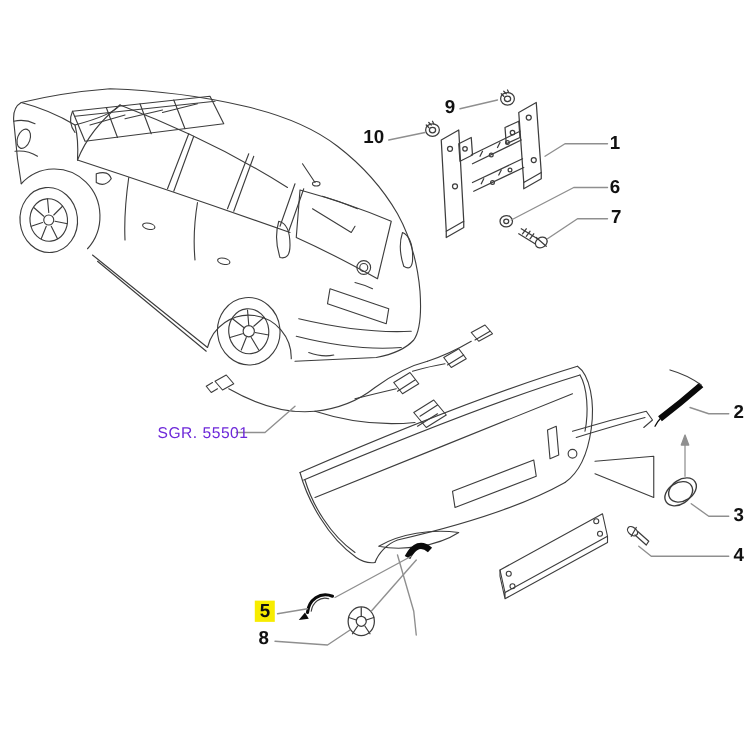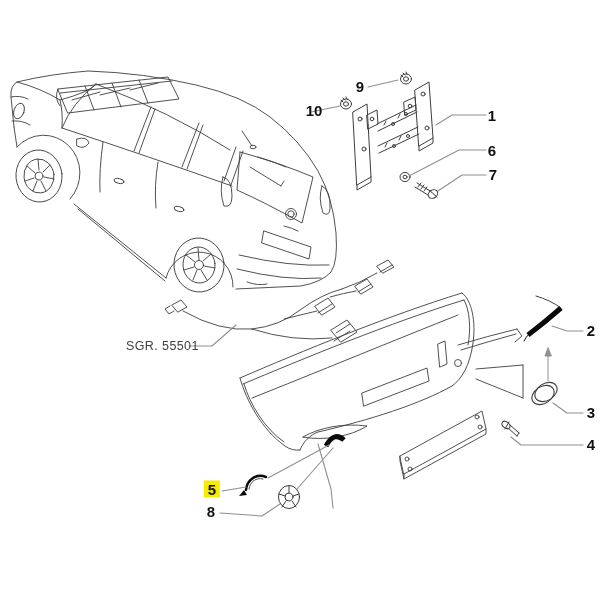--- a/index.html
+++ b/index.html
@@ -2,21 +2,21 @@
 <html><head>
 <meta charset="utf-8">
 <style>
   html,body{margin:0;padding:0;background:#fff;}
   #stage{position:relative;width:600px;height:600px;background:#fff;overflow:hidden;
          font-family:"Liberation Sans",sans-serif;}
   #art{position:absolute;left:0;top:0;width:600px;height:600px;}
   .callout{position:absolute;transform:translate(-50%,-50%);font-weight:bold;
            font-size:15px;color:#111;line-height:1;padding:1px 2px;cursor:pointer;}
   .callout.hl{padding:1px 4px;}
-  .groupcode{position:absolute;font-size:12.5px;color:#404040;letter-spacing:.4px;cursor:pointer;}
+  .groupcode{position:absolute;font-size:12.5px;color:#6d28d9;letter-spacing:.4px;cursor:pointer;}
 </style>
 </head>
 <body>
 
 <div id="stage">
 
 <svg id="art" viewBox="0 0 600 600" fill="none" stroke-linecap="round" stroke-linejoin="round">
 
   <g stroke="#3d3d3d" stroke-width="0.9">
 
@@ -229,16 +229,16 @@
 
   <div class="callout" style="left: 492px; top: 115px; color: rgb(17, 17, 17);">1</div>
   <div class="callout" style="left: 591px; top: 330px; color: rgb(17, 17, 17);">2</div>
   <div class="callout" style="left: 591px; top: 412px; color: rgb(17, 17, 17);">3</div>
   <div class="callout" style="left: 591px; top: 444px; color: rgb(17, 17, 17);">4</div>
   <div class="callout hl" style="left: 212px; top: 489px; color: rgb(17, 17, 17); background: rgb(247, 236, 0);">5</div>
   <div class="callout" style="left: 492px; top: 150px; color: rgb(17, 17, 17);">6</div>
   <div class="callout" style="left: 493px; top: 174px; color: rgb(17, 17, 17);">7</div>
   <div class="callout" style="left: 211px; top: 511px; color: rgb(17, 17, 17);">8</div>
   <div class="callout" style="left: 360px; top: 86px; color: rgb(17, 17, 17);">9</div>
-  <div class="callout" style="left: 299px; top: 110px; color: rgb(17, 17, 17); margin-left: 15px;">10</div>
+  <div class="callout" style="left: 299px; top: 110px; color: rgb(17, 17, 17);">10</div>
 
   <div class="groupcode" style="left:126px;top:339px">SGR. 55501</div>
 </div>
 
 </body></html>

